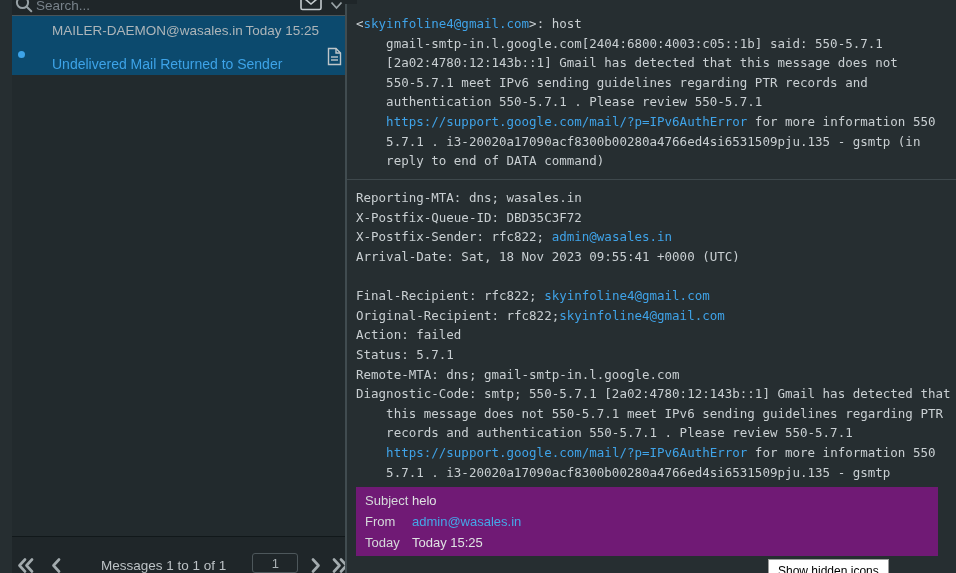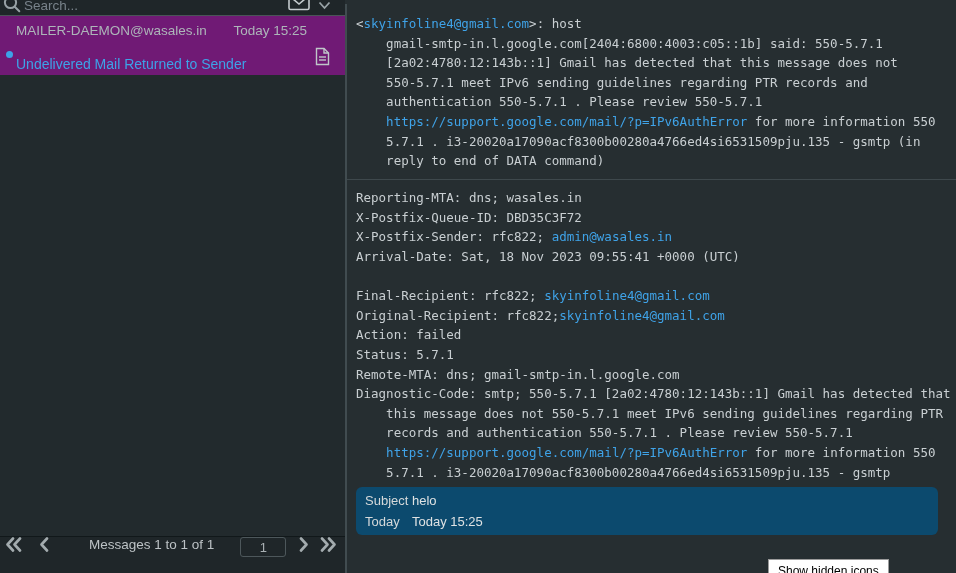--- a/index.html
+++ b/index.html
@@ -5,40 +5,40 @@
   * { box-sizing: border-box; margin: 0; padding: 0; }
   html,body { width: 956px; height: 573px; background:#262e31; }
   #screen {
     position: relative; width: 956px; height: 573px;
     overflow: hidden; background:#262e31;
     font-family: "Liberation Sans", sans-serif;
   }
 
   
   .left-panel {
-    position: absolute; left:0; top:0; width:345px; height:573px;
+    position: absolute; left:12px; top:0; width:345px; height:573px;
     background:#222a2d; display:flex; flex-direction:column;
   }
   .searchbar {
     position: relative; height:16px; flex:0 0 16px;
     background:#1f2629; border-bottom:1px solid #4a5458;
   }
   .searchbar .mag { position:absolute; left:3px; top:-5px; }
   .search-input {
     position:absolute; left:24px; top:-3px; width:200px; height:16px;
     background:transparent; border:none; outline:none;
     color:#8f999d; font: 13.5px "Liberation Sans", sans-serif;
   }
   .search-input::placeholder { color:#78828 6; color:#78828a; opacity:1; }
   .searchbar .envelope { position:absolute; right:35px; top:-6px; }
   .searchbar .chev { position:absolute; right:14px; top:1px; }
 
   .message-row {
     position:relative; flex:0 0 59px; height:59px;
-    background:#701a75; cursor:pointer;
+    background:#0c4a6e; cursor:pointer;padding-left:24px;
   }
   .row-line1 {
     display:flex; justify-content:space-between;
     padding:6px 38px 0 16px;
     color:#adb5b9; font-size:13.5px; line-height:17px;
   }
   .row-line2 {
     margin-top:16px; padding-left:16px;
     color:#3da3e8; font-size:14px; line-height:18px;
     white-space:nowrap;
@@ -47,21 +47,21 @@
     position:absolute; left:6px; top:51px - 16px; top:35px;
     width:7px; height:7px; border-radius:50%; background:#3da3e8;
   }
   .doc-icon { position:absolute; right:15px; top:31px; }
 
   .list-space { flex:1 1 auto; background:#222a2d; }
 
   .pagination {
     flex:0 0 37px; height:37px; background:#1f2629;
     border-top:1px solid #11181a;
-    display:flex; align-items:flex-start;
+    display:flex; align-items:flex-end;
   }
   .pg-btn { display:inline-flex; align-items:center; cursor:pointer; }
   .pg-first { margin-left:5px; }
   .pg-prev  { margin-left:17px; }
   .pg-label { margin-left:40px; color:#bcc2c5; font-size:13.5px; }
   .pg-input {
     margin-left:26px; width:46px; height:20px;
     background:transparent; border:1px solid #4d575b; border-radius:3px;
     color:#a9b1b4; text-align:center; font:13px "Liberation Sans", sans-serif;
     outline:none;
@@ -81,22 +81,22 @@
   }
   pre.part1 { padding-top:10px; }
   .part-divider {
     border:none; border-top:1px solid #3e484c;
     margin:8.5px 0 8px 0;
   }
   .lnk { color:#3fa3e8; cursor:pointer; }
   .lnk.u { }
 
   .headers-box {
-    margin:4.5px 18px 0 9px; background:#0c4a6e;
-    padding:3px 0; font-size:13px;border-radius:6px;
+    margin:4.5px 18px 0 9px; background:#701a75;
+    padding:3px 0; font-size:13px;
   }
   .hdr-row { display:flex; height:21px; align-items:center; }
   .hdr-label { flex:0 0 56px; padding-left:9px; color:#d5d9da; }
   .hdr-value { color:#dfe2e3; }
   .hdr-value.lnk { color:#45a7e8; }
 
   
   .os-tooltip {
     position:absolute; left:768px; top:559px; z-index:10;
     background:#ffffff; color:#000000; border:1px solid #9b9b9b;
@@ -205,20 +205,24 @@
     records and authentication 550-5.7.1 . Please review 550-5.7.1
     <span class="lnk u">https://support.google.com/mail/?p=IPv6AuthError</span> for more information 550
     5.7.1 . i3-20020a17090acf8300b00280a4766ed4si6531509pju.135 - gsmtp</pre>
 
     <div class="headers-box">
         <div class="hdr-row">
           <div class="hdr-label">Subject</div>
           <div class="hdr-value">helo</div>
         </div>
         <div class="hdr-row">
+          <div class="hdr-label">From</div>
+          <div class="hdr-value lnk">admin@wasales.in</div>
+        </div>
+        <div class="hdr-row">
           <div class="hdr-label">Today</div>
           <div class="hdr-value">Today 15:25</div>
         </div>
       </div>
   </div>
 
   <div class="os-tooltip">Show hidden icons</div>
 
 </div>
 

